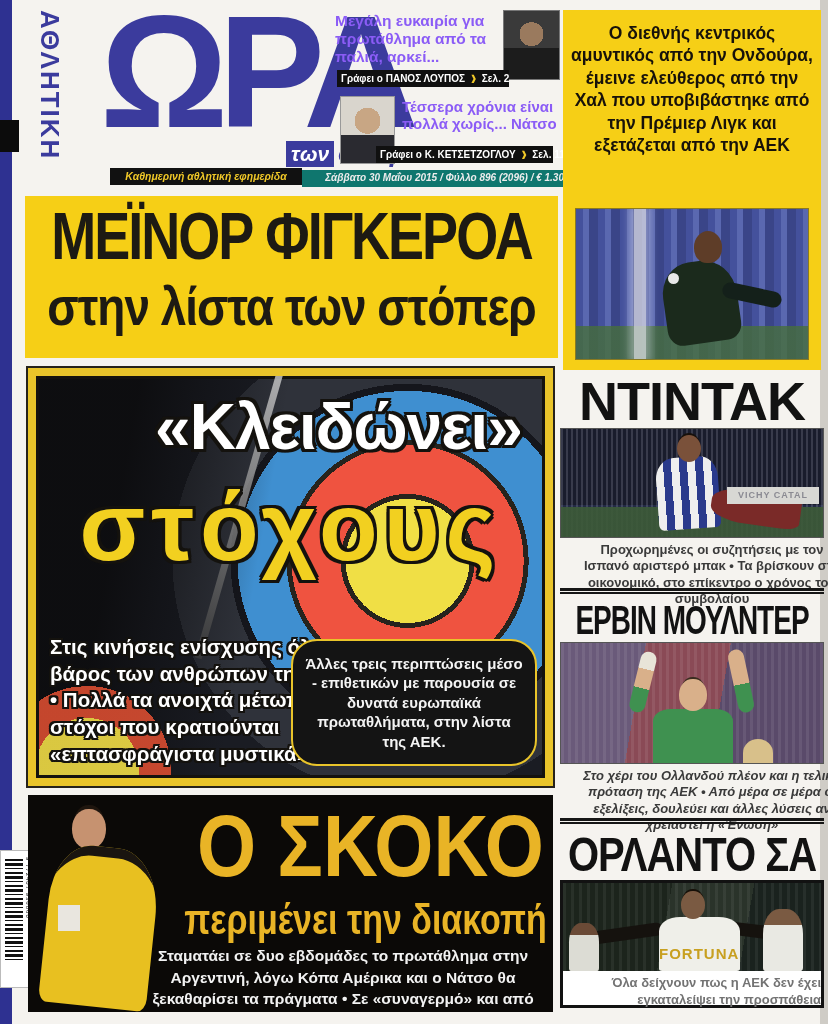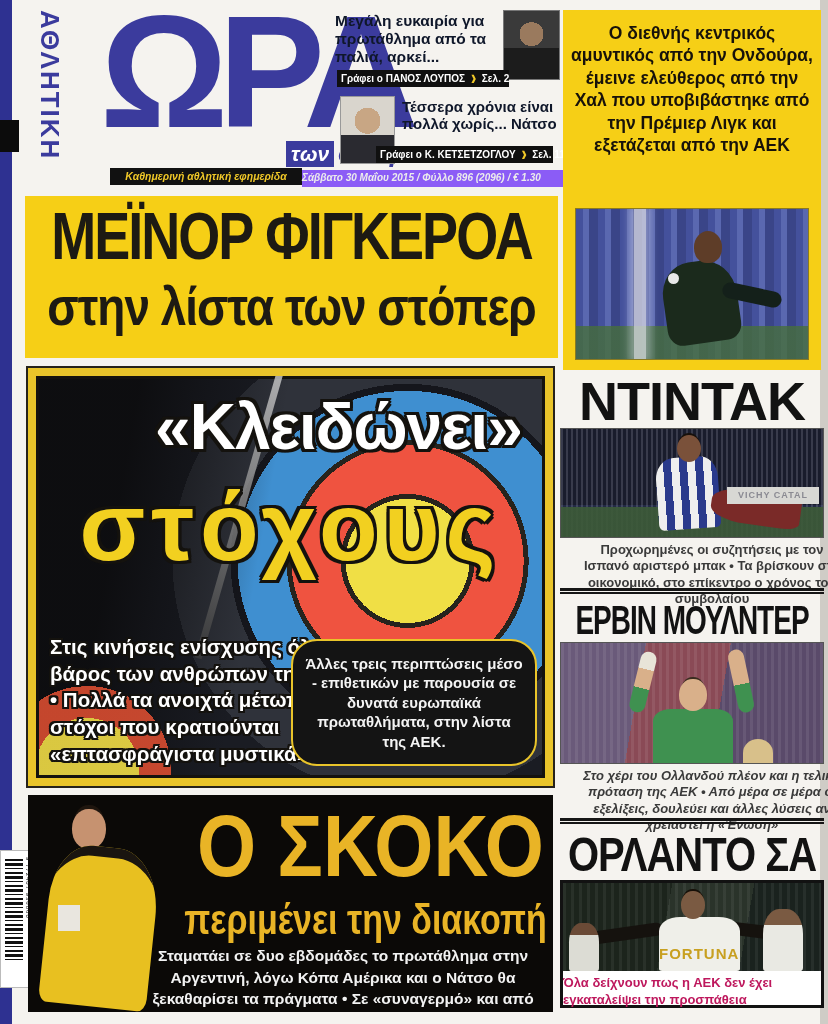--- a/index.html
+++ b/index.html
@@ -26,26 +26,26 @@
     letter-spacing:2px; line-height:36px; }
   .logo { left:100px; top:-6px; font-size:160px; line-height:0.98; font-weight:bold;
     color:#3b3b9d; letter-spacing:-10px; }
   .logo-sub { left:286px; top:138px; display:flex; align-items:center; }
   .logo-sub-prefix { background:#3b3b9d; color:#fff; font-style:italic; font-weight:bold;
     font-size:21px; padding:1px 5px; }
   .logo-sub-word { color:#3b3b9d; font-style:italic; font-weight:bold; font-size:26px; margin-left:4px; }
   .tagline-bar { left:110px; top:168px; width:192px; height:17px; background:#111;
     color:#f0c828; font-size:10.5px; font-weight:bold; font-style:italic;
     text-align:center; line-height:16px; }
-  .date-bar { left:302px; top:170px; width:270px; height:17px; background:#8b5cf6;
+  .date-bar { left:302px; top:170px; width:270px; height:17px; background:#0f766e;
     color:#ececec; font-size:10px; font-weight:bold; font-style:italic;
-    text-align:left; line-height:16px; padding-right:8px; }
-
-  
-  .op-headline { color:#0f172a; font-weight:bold; line-height:1.15; }
+    text-align:right; line-height:16px; padding-right:8px; }
+
+  
+  .op-headline { color:#8b5cf6; font-weight:bold; line-height:1.15; }
   .op1-headline { left:335px; top:12px; width:170px; font-size:15.5px; }
   .op1-photo { left:503px; top:10px; width:57px; height:70px; background:
       radial-gradient(circle at 50% 34%, #9a7a5e 0 12px, transparent 12px),
       linear-gradient(#3a3a3a 0 55%, #1c1c1c 55% 100%); border:1px solid #777; }
   .op1-byline { left:337px; top:70px; width:172px; }
   .byline-bar { height:17px; background:#101010; color:#fff; font-size:10px; font-weight:bold;
     line-height:16px; padding:0 4px; display:flex; gap:5px; align-items:flex-end; white-space:nowrap; }
   .page-marker { color:#f0c828; font-size:8px; }
   .op2-photo { left:340px; top:96px; width:55px; height:68px; background:
       radial-gradient(circle at 50% 36%, #c8a684 0 13px, transparent 13px),
@@ -181,22 +181,22 @@
   .orl-head { position:absolute; left:118px; top:8px; width:24px; height:28px;
     background:#7a5a42; border-radius:48%; box-shadow:0 -3px 0 -1px #161008; }
   .orl-arm-l { position:absolute; left:26px; top:44px; width:74px; height:13px;
     background:#15120e; border-radius:7px; transform:rotate(-8deg); }
   .orl-arm-r { position:absolute; left:158px; top:42px; width:76px; height:13px;
     background:#15120e; border-radius:7px; transform:rotate(7deg); }
   .orl-fig2 { position:absolute; left:200px; top:26px; width:40px; height:62px;
     background:linear-gradient(#7a5a42 0 16px, #e9e9e3 16px 100%); border-radius:40% 40% 6% 6%; }
   .orl-fig3 { position:absolute; left:6px; top:40px; width:30px; height:48px;
     background:linear-gradient(#6a4a36 0 12px, #dcdcd4 12px 100%); border-radius:40% 40% 6% 6%; }
-  .sb3-cap { position:absolute; left:0; top:90px; width:100%; text-align:left;
-    color:#be185d; font-size:13px; font-weight:bold; line-height:1.3; padding-top:2px; }
+  .sb3-cap { position:absolute; left:0; top:90px; width:100%; text-align:right;
+    color:#737373; font-size:13px; font-weight:bold; line-height:1.3; padding-top:2px; }
 </style>
 </head>
 <body>
 
 <div class="page">
 
   <div class="abs edge-blue"></div>
   <div class="abs edge-tick"></div>
   <div class="abs scan-right"></div>
   <div class="abs barcode-box">

